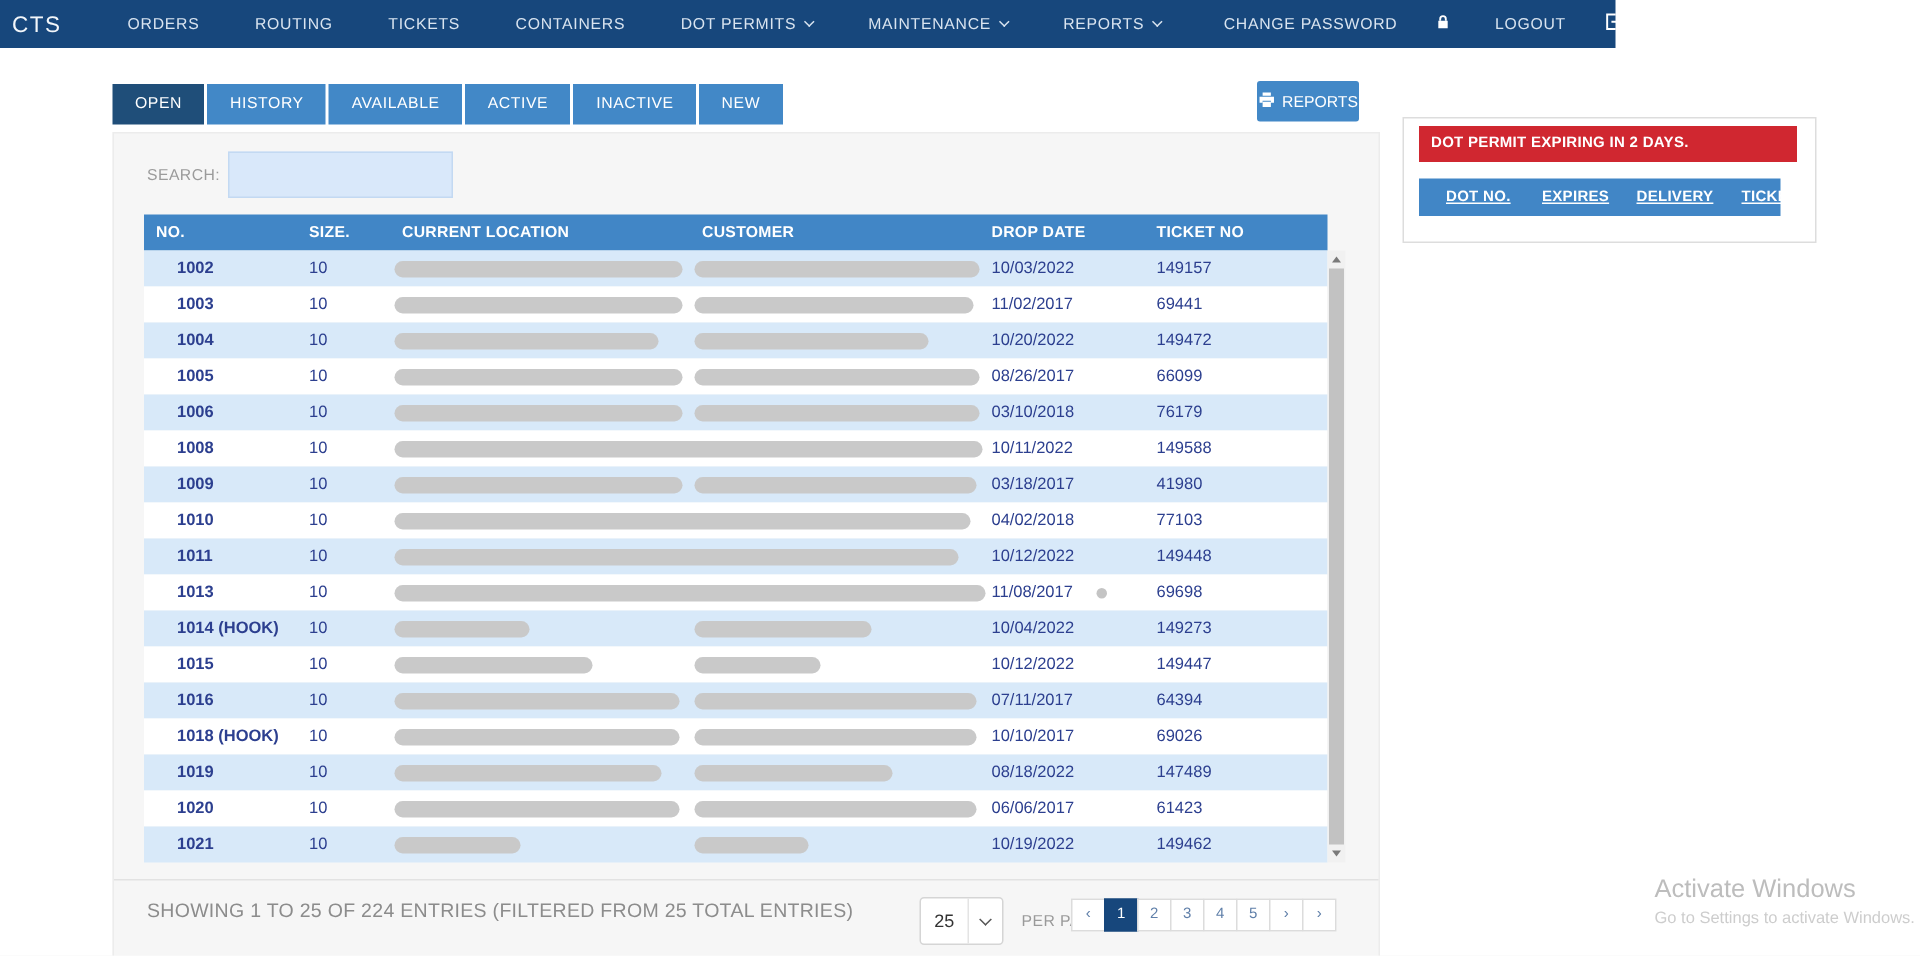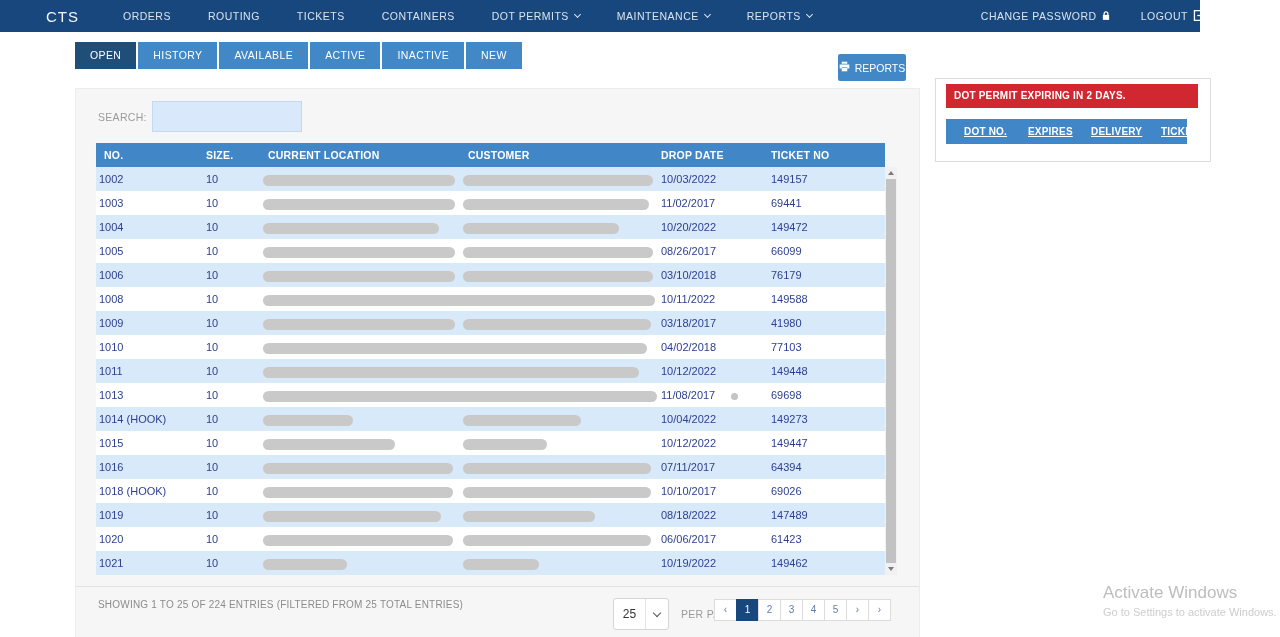--- a/index.html
+++ b/index.html
@@ -4,39 +4,39 @@
 <style>
   * { box-sizing: border-box; }
   html,body { margin:0; padding:0; }
   body {
     width:1280px; height:637px; position:relative; overflow:hidden;
     background:#ffffff; font-family:"Liberation Sans", sans-serif;
   }
 
   
   .topnav {
-    position:absolute; top:0; left:0; width:1200px; height:32px;
-    background:#17477C; display:flex; align-items:center; color:#fff;padding-left:38px;
+    position:absolute; top:0; left:0; width:1077px; height:32px;
+    background:#17477C; display:flex; align-items:center; color:#fff;
   }
   .brand { font-size:15px; letter-spacing:1px; margin-left:8px; color:#F2F6FA; }
   .nav-menu { display:flex; margin-left:44px; gap:37px; align-items:center; }
   .nav-item {
     font-size:10.5px; color:#D9E4F0; letter-spacing:.5px; cursor:pointer;
     display:flex; align-items:center; gap:6px; white-space:nowrap;
   }
   .caret {
     width:5px; height:5px; border-right:1.5px solid #D9E4F0; border-bottom:1.5px solid #D9E4F0;
     transform:rotate(45deg); margin-top:-3px;
   }
   .nav-right { position:absolute; right:0; top:0; height:32px; display:flex; align-items:center; gap:30px; }
-  .nav-right .nav-item { gap:4px; }
+  .nav-right .nav-item { gap:25px; }
   .nav-right .nav-item:last-child svg { margin-right:-5px; }
 
   
-  .tabs { position:absolute; left:75px; top:42px; display:flex; gap:2px; }
+  .tabs { position:absolute; left:75px; top:56px; display:flex; gap:2px; }
   .tab {
     height:27px; line-height:27px; padding:0 15px; background:#4288C7; color:#fff;
     font-size:10.5px; letter-spacing:.4px; cursor:pointer;
   }
   .tab.active { background:#1F4E79; }
   .reports-btn {
     position:absolute; left:838px; top:54px; width:68px; height:27px; background:#4288C7;
     color:#fff; font-size:10.5px; display:flex; align-items:center; justify-content:center;
     gap:5px; border-radius:2px; cursor:pointer;
   }
@@ -57,36 +57,36 @@
   .thead, .trow { display:grid; grid-template-columns:110px 62px 200px 193px 110px auto; width:789px; }
   .thead {
     height:24px; line-height:24px; background:#4186C6; color:#fff;
     font-size:10.5px; font-weight:bold; letter-spacing:.2px;
   }
   .thead .cell:first-child { padding-left:8px; }
   .tbody { width:789px; position:relative; }
   .trow { height:24px; line-height:24px; font-size:11px; color:#2C3F8F; background:#fff; }
   .trow.alt { background:#D8E9F9; }
   .trow .cell { overflow:visible; white-space:nowrap; }
-  .trow .cell:first-child { padding-left:3px; }
+  .trow .cell:first-child { padding-left:22px;font-weight:bold; }
   .bar {
     display:inline-block; height:11px; background:#C9C9C9; border-radius:7px;
     vertical-align:middle; margin-left:-5px; position:relative; z-index:1;
   }
   .dot { display:inline-block; width:7px; height:7px; border-radius:50%; background:#C4C4C4; margin-left:16px; vertical-align:middle; }
 
   .scrollbar { position:absolute; left:789px; top:24px; width:12px; height:408px; background:#F1F1F1; }
   .sb-btn { position:absolute; left:0; width:12px; height:12px; display:flex; align-items:center; justify-content:center; cursor:pointer; }
   .sb-btn.up { top:0; } .sb-btn.down { bottom:0; }
   .tri-up { width:0; height:0; border-left:3px solid transparent; border-right:3px solid transparent; border-bottom:4px solid #7A7A7A; }
   .tri-down { width:0; height:0; border-left:3px solid transparent; border-right:3px solid transparent; border-top:4px solid #7A7A7A; }
   .sb-thumb { position:absolute; left:1px; top:12px; width:10px; height:384px; background:#C2C2C2; cursor:pointer; }
 
   .card-footer { position:absolute; left:0; width:843px; top:497px; border-top:1px solid #E2E2E2; height:62px; }
-  .showing { position:absolute; left:22px; top:12px; font-size:10px; color:#8C8C8C; letter-spacing:.2px; }
+  .showing { position:absolute; left:22px; top:12px; font-size:13px; color:#8C8C8C; letter-spacing:.2px; }
   .per-page-select {
     position:absolute; left:537px; top:11px; width:56px; height:32px; background:#fff;
     border:1px solid #D5D5D5; border-radius:3px; display:flex; align-items:center; cursor:pointer;
   }
   .pp-value { width:32px; text-align:center; font-size:12px; color:#333; border-right:1px solid #E4E4E4; height:100%; line-height:30px; }
   .pp-caret-box { flex:1; display:flex; align-items:center; justify-content:center; }
   .pp-caret { width:6px; height:6px; border-right:1.8px solid #555; border-bottom:1.8px solid #555; transform:rotate(45deg); margin-top:-3px; }
   .per-page-label { position:absolute; left:605px; top:21px; font-size:10.5px; color:#9A9A9A; letter-spacing:.3px; }
   .pagination { position:absolute; right:28px; top:12px; display:flex; }
   .page-btn {

